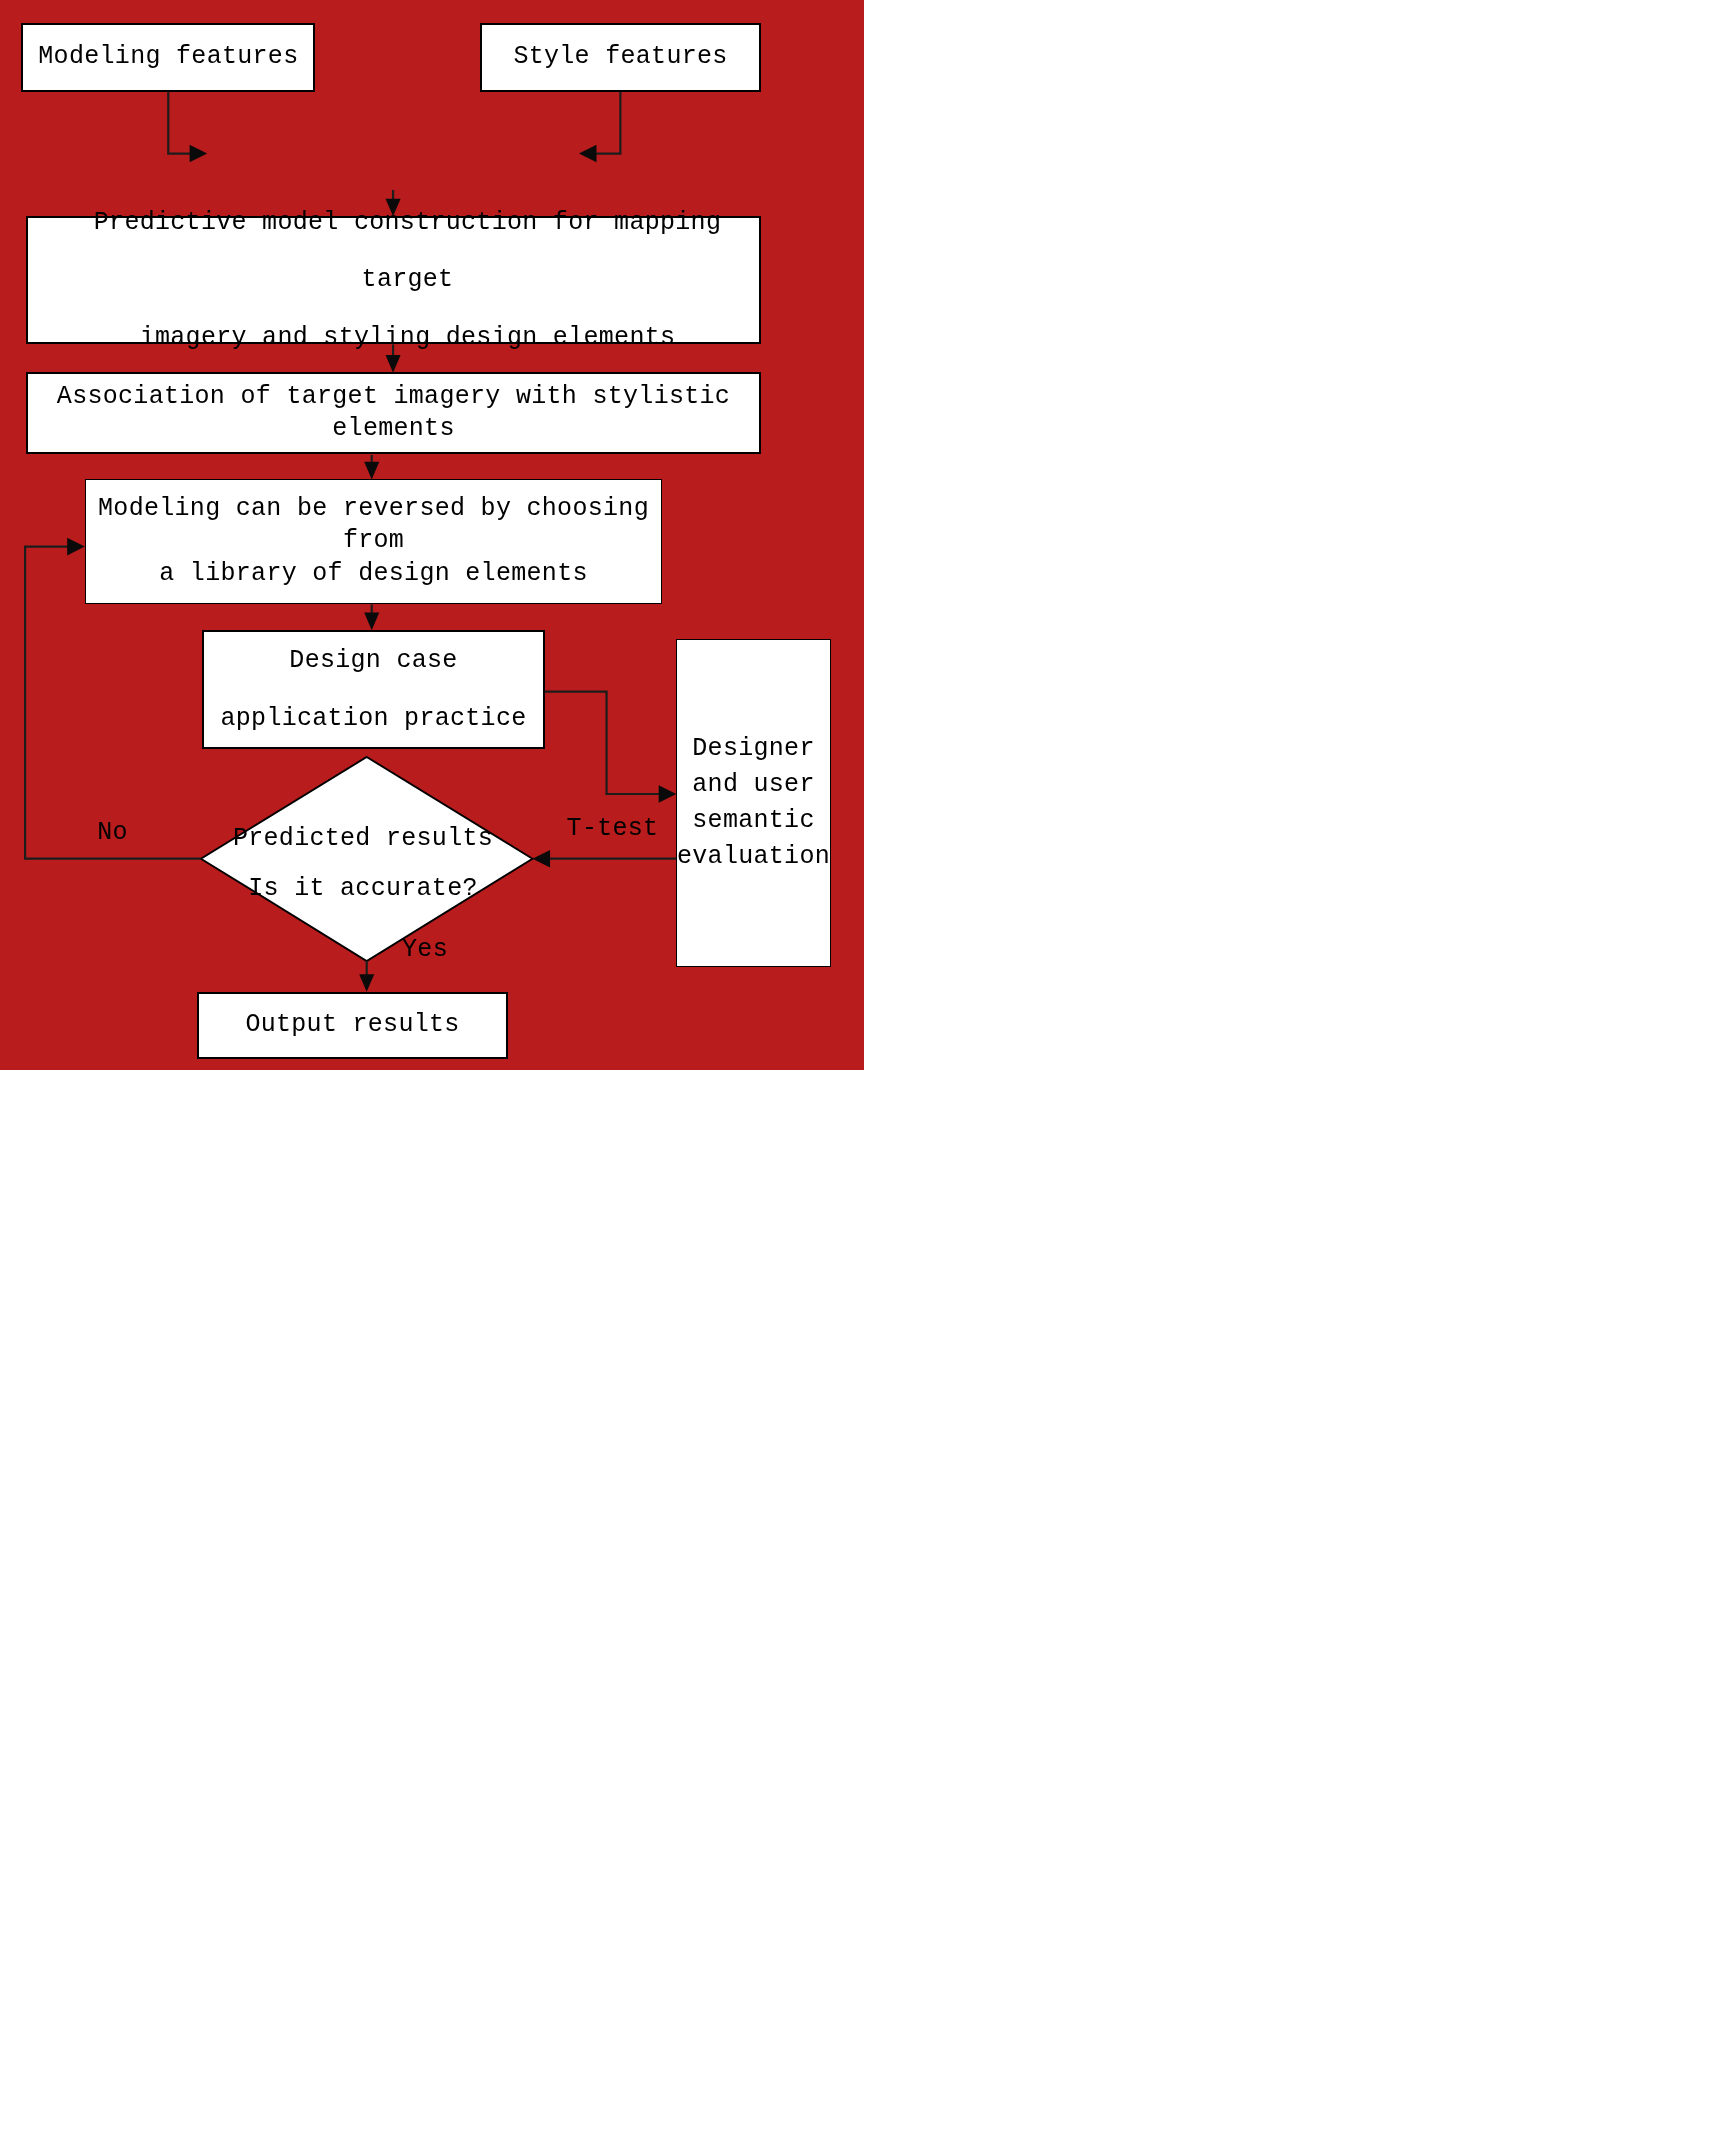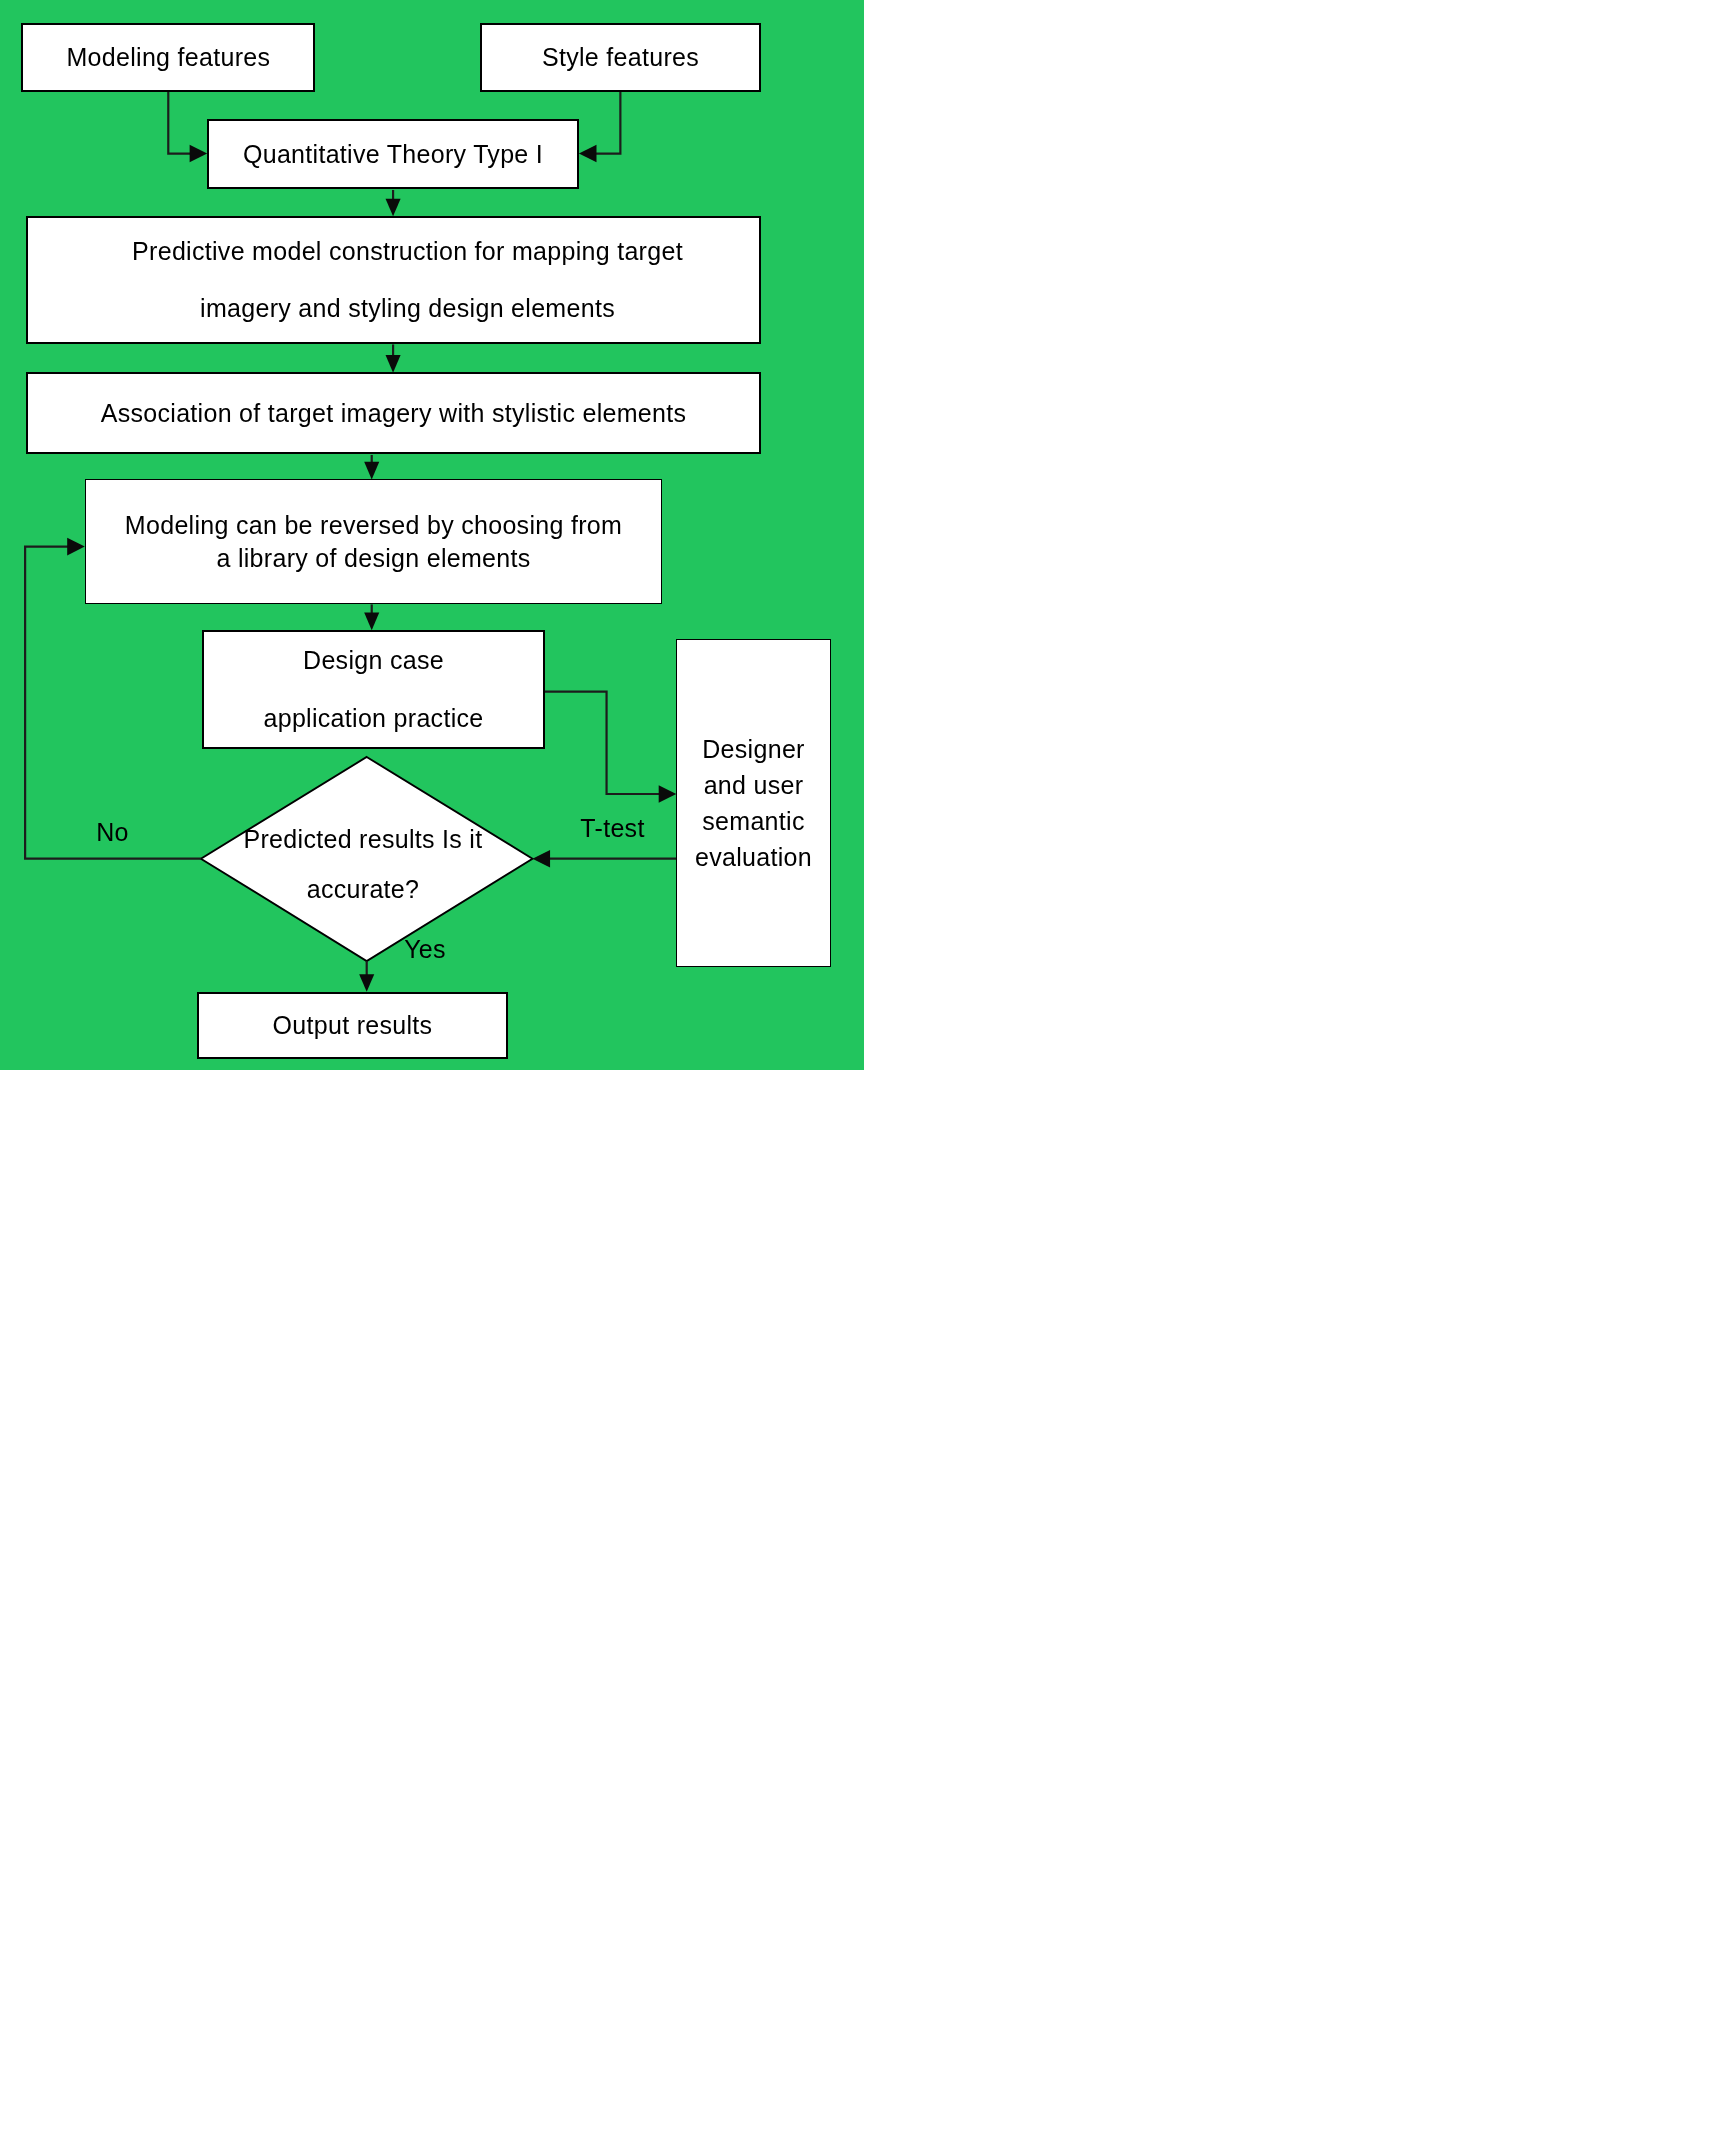--- a/index.html
+++ b/index.html
@@ -4,22 +4,22 @@
 <style>
   html, body {
     margin: 0;
     padding: 0;
     background: #ffffff;
   }
   .canvas {
     position: relative;
     width: 864px;
     height: 1070px;
-    background: #22c55e;
-    font-family: Liberation Sans, sans-serif;
+    background: #b91c1c;
+    font-family: Liberation Mono, monospace;
     color: #000000;
   }
   svg.connector-layer {
     position: absolute;
     left: 0; top: 0;
     width: 864px; height: 1070px;
   }
   .node {
     position: absolute;
     background: #ffffff;
@@ -109,23 +109,20 @@
   </svg>
 
   <div class="node node-modeling">
     <span class="ln">Modeling features</span>
   </div>
 
   <div class="node node-style">
     <span class="ln">Style features</span>
   </div>
 
-  <div class="node node-quant">
-    <span class="ln">Quantitative Theory Type I</span>
-  </div>
 
   <div class="node node-predictive spread">
     <span class="ln">Predictive model construction for mapping target</span>
     <span class="ln">imagery and styling design elements</span>
   </div>
 
   <div class="node node-reversed thin">
     <span class="ln">Modeling can be reversed by choosing from</span>
     <span class="ln">a library of design elements</span>
   </div>

